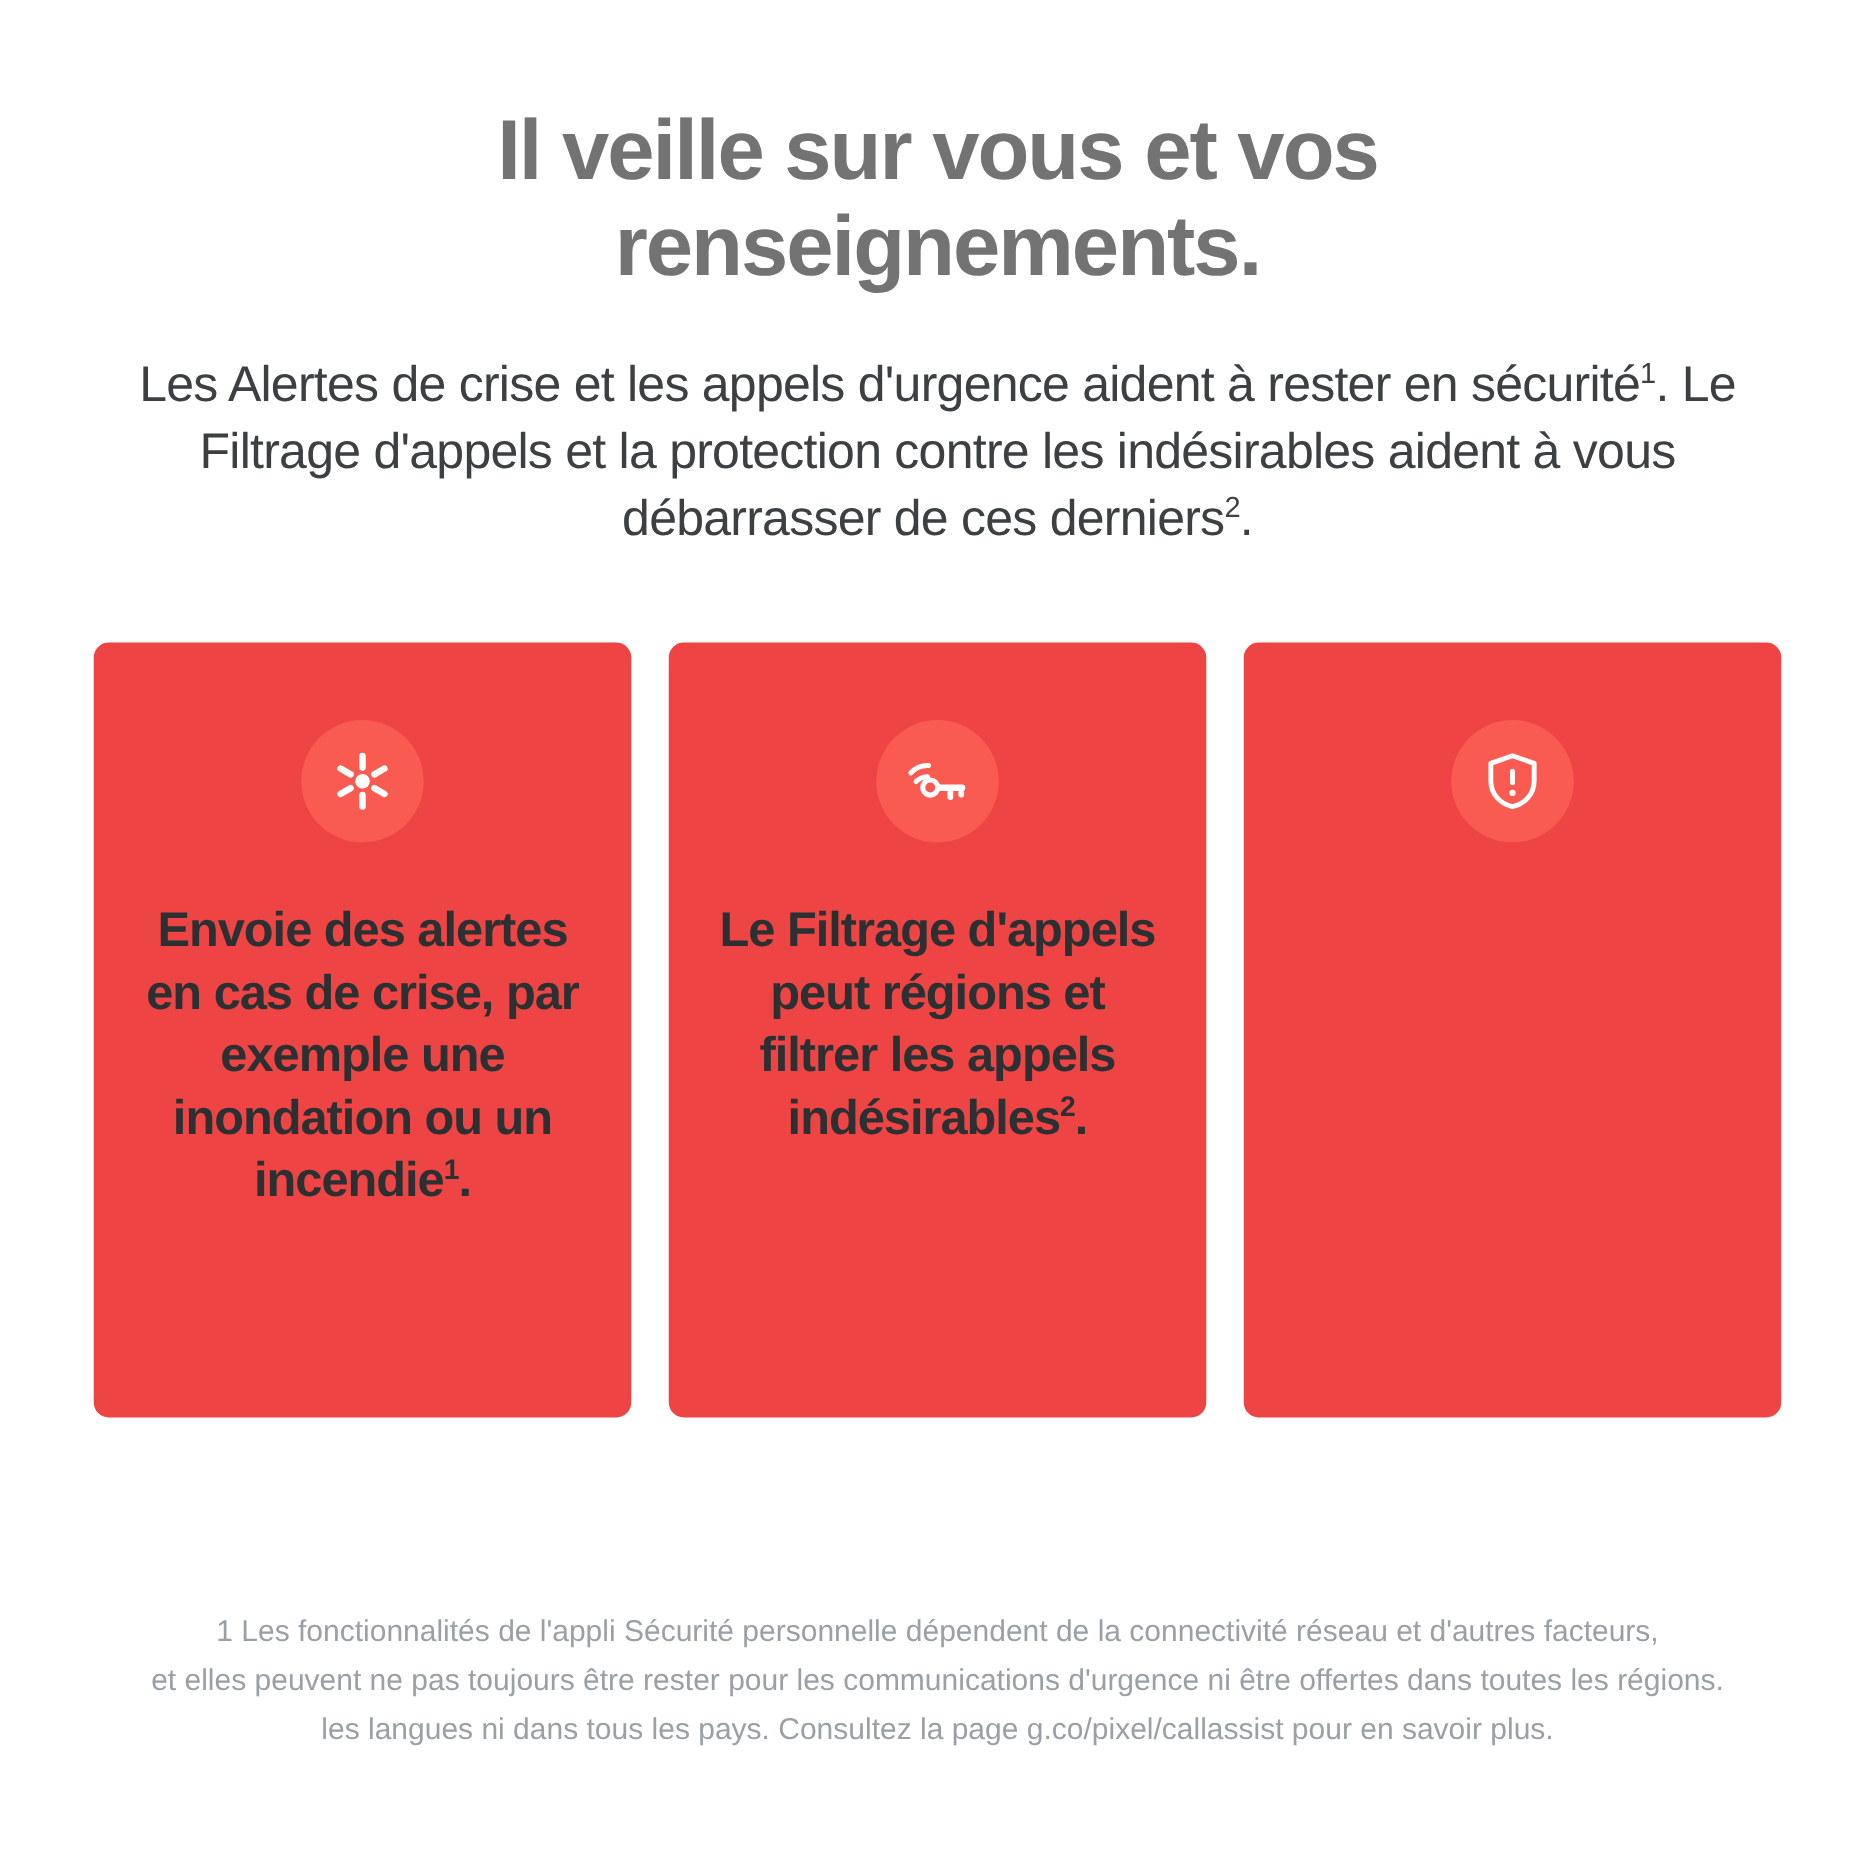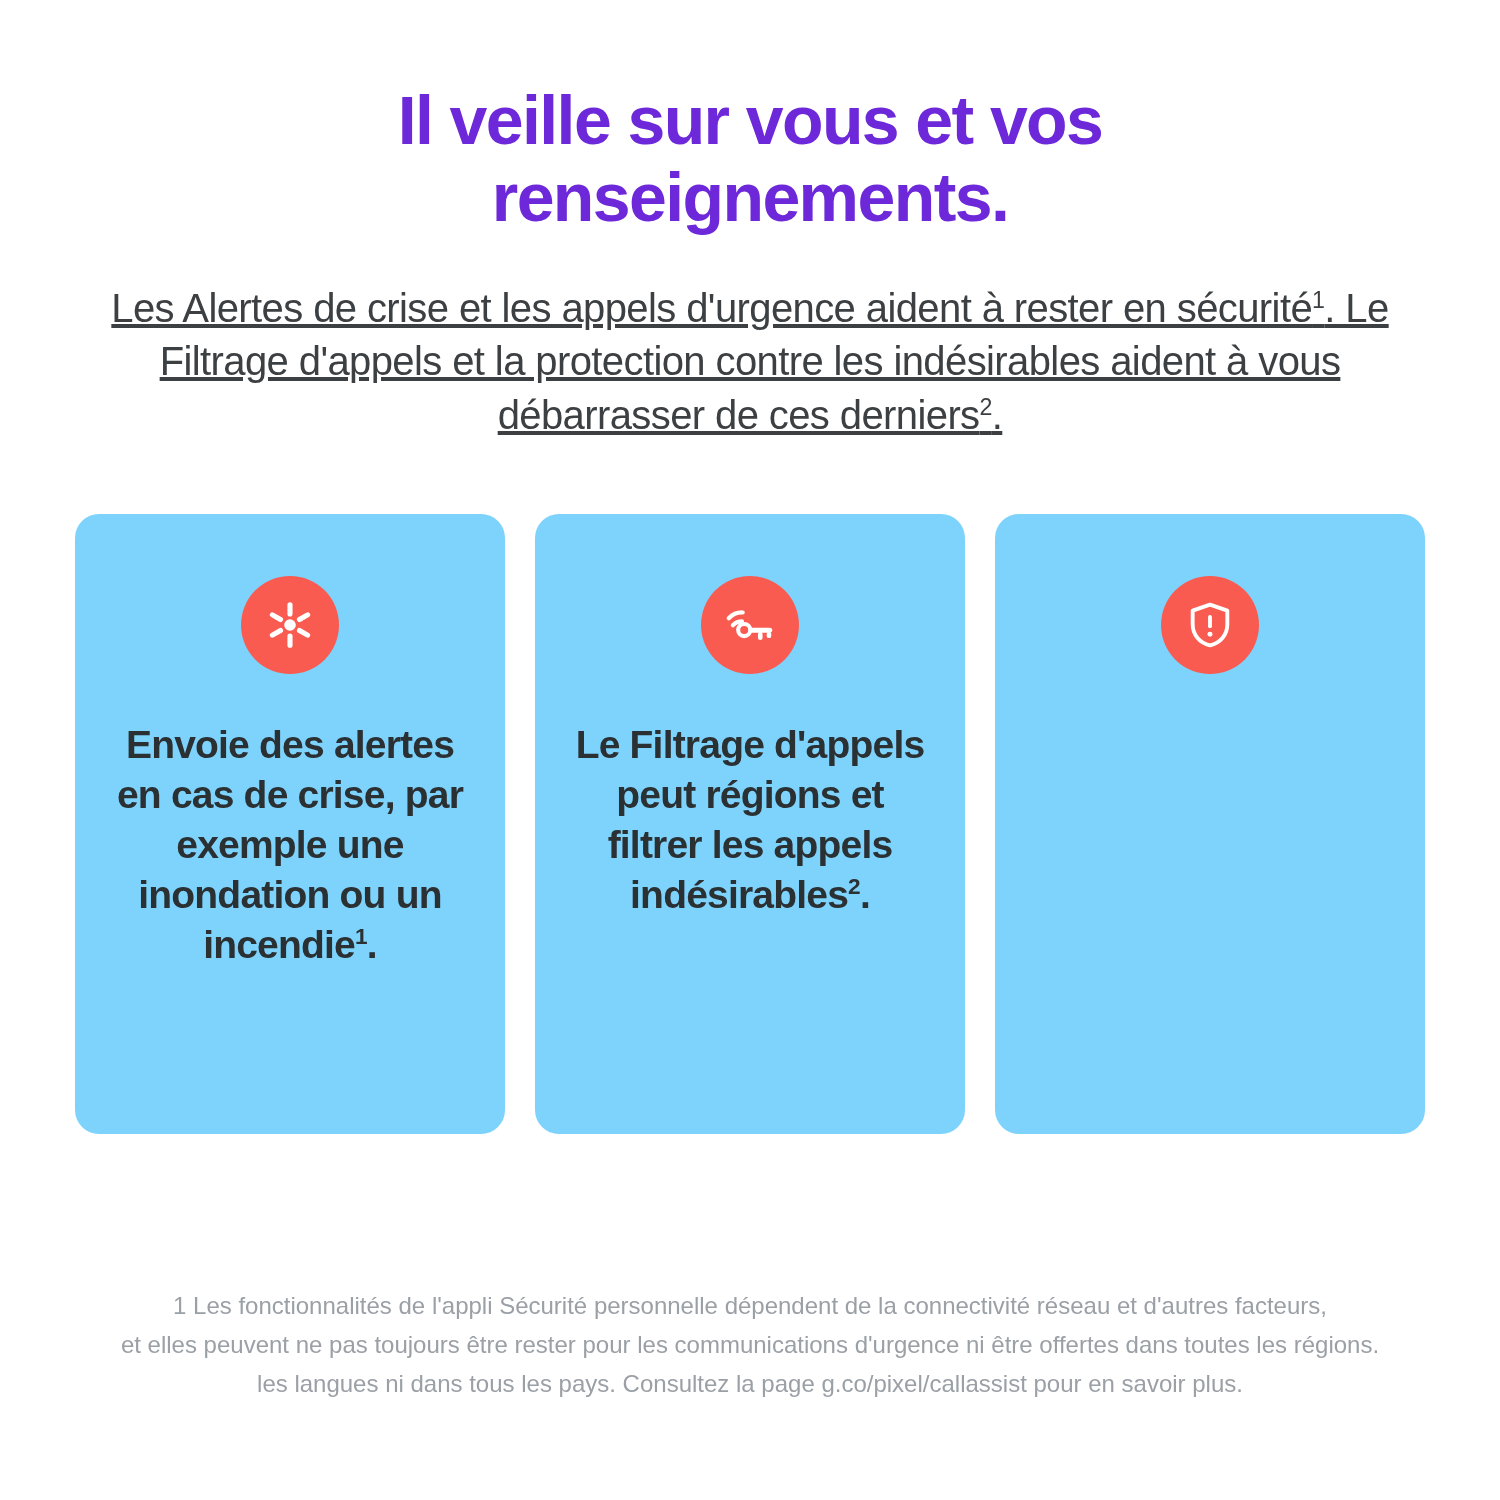--- a/index.html
+++ b/index.html
@@ -23,50 +23,49 @@
     display: flex;
     flex-direction: column;
   }
   .headline {
     margin: 82px 0 0 0;
     text-align: center;
     font-size: 68px;
     line-height: 1.13;
     font-weight: 700;
     letter-spacing: -1.6px;
-    color: #6d28d9;
+    color: #737373;
     padding: 0 60px;
   }
   .subhead {
     margin: 46px 0 0 0;
     text-align: center;
     font-size: 40px;
     line-height: 1.34;
     font-weight: 400;
     letter-spacing: -0.6px;
     color: #3c4043;
     padding: 0 10px;
-    text-decoration: underline;
   }
   .subhead sup, .card-text sup {
     font-size: 0.58em;
     vertical-align: super;
     line-height: 0;
   }
   .cards {
     margin-top: 72px;
     display: flex;
     justify-content: space-between;
     gap: 30px;
   }
   .card {
     width: 430px;
     min-height: 620px;
-    background: #7dd3fc;
-    border-radius: 24px;
+    background: #ef4444;
+    border-radius: 12px;
     box-sizing: border-box;
     padding: 62px 34px 50px 34px;
     display: flex;
     flex-direction: column;
     align-items: center;
   }
   .icon-circle {
     width: 98px;
     height: 98px;
     border-radius: 50%;

